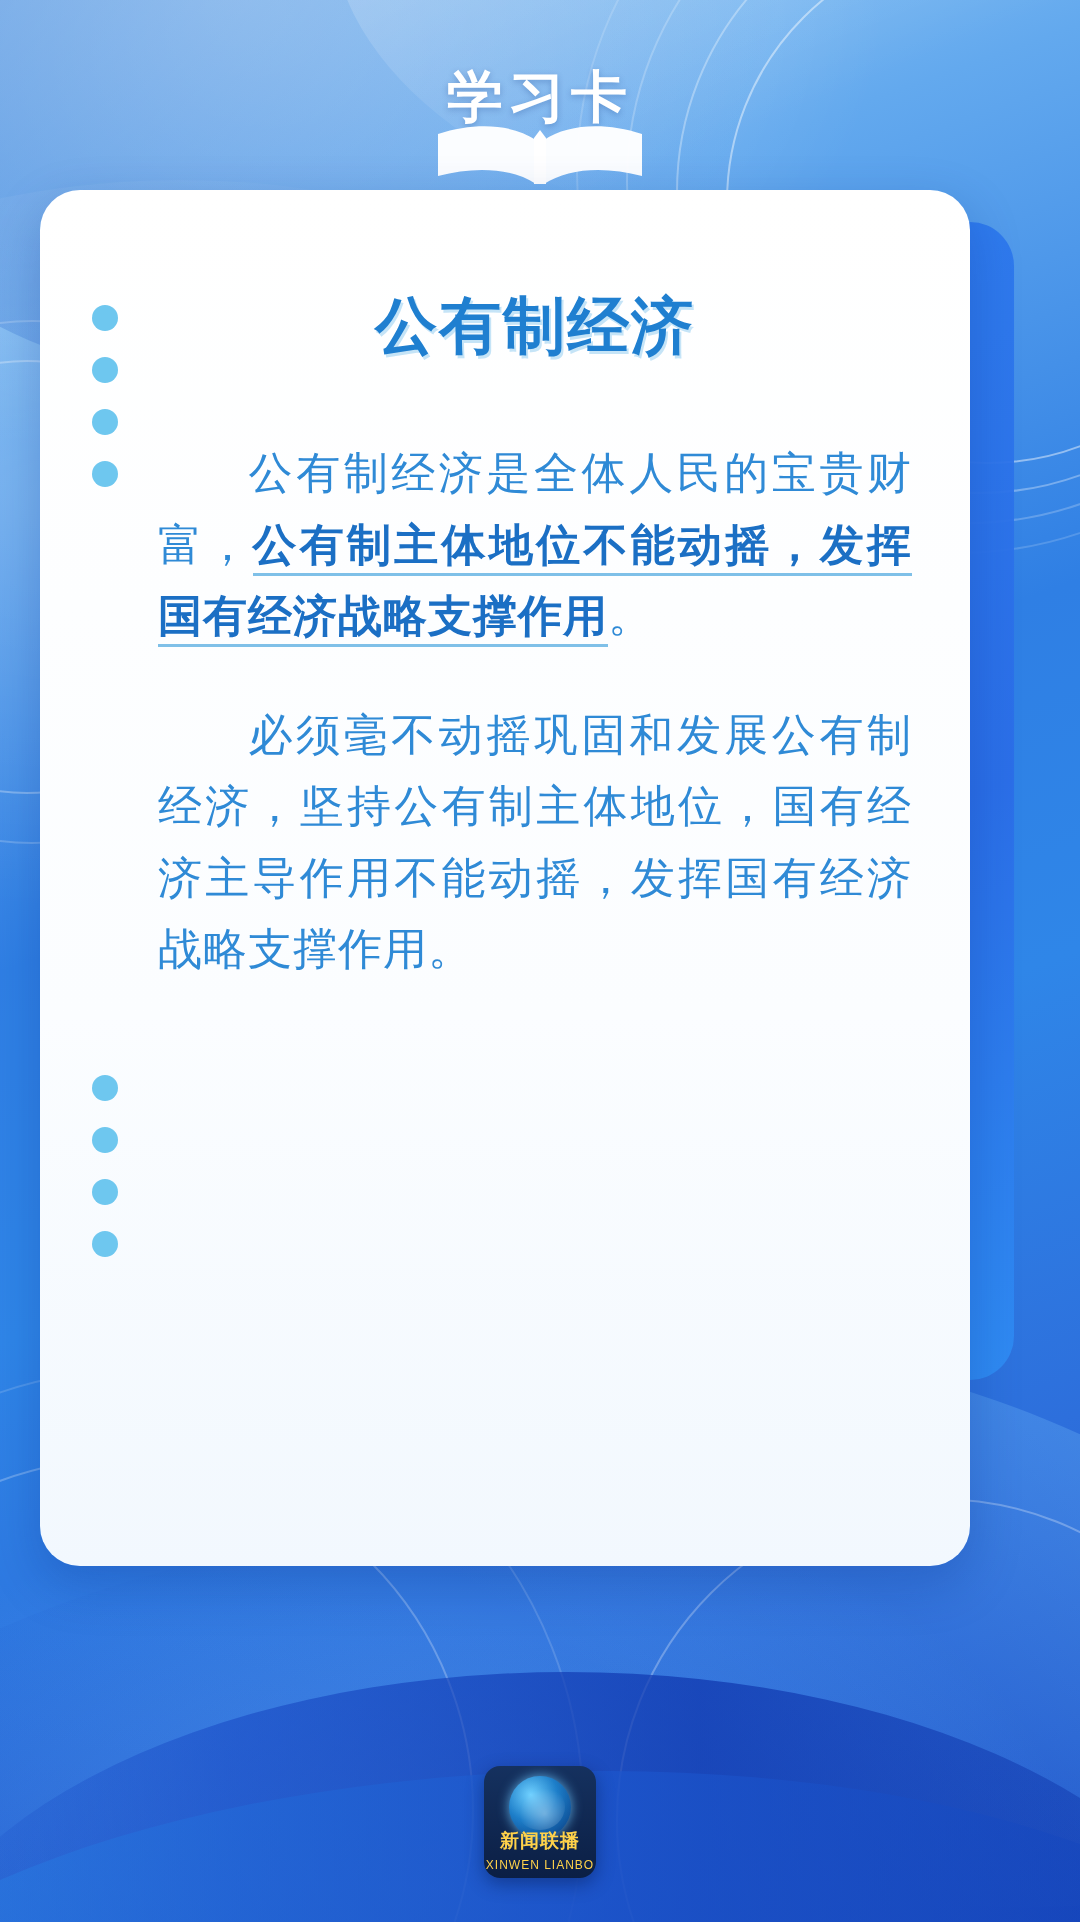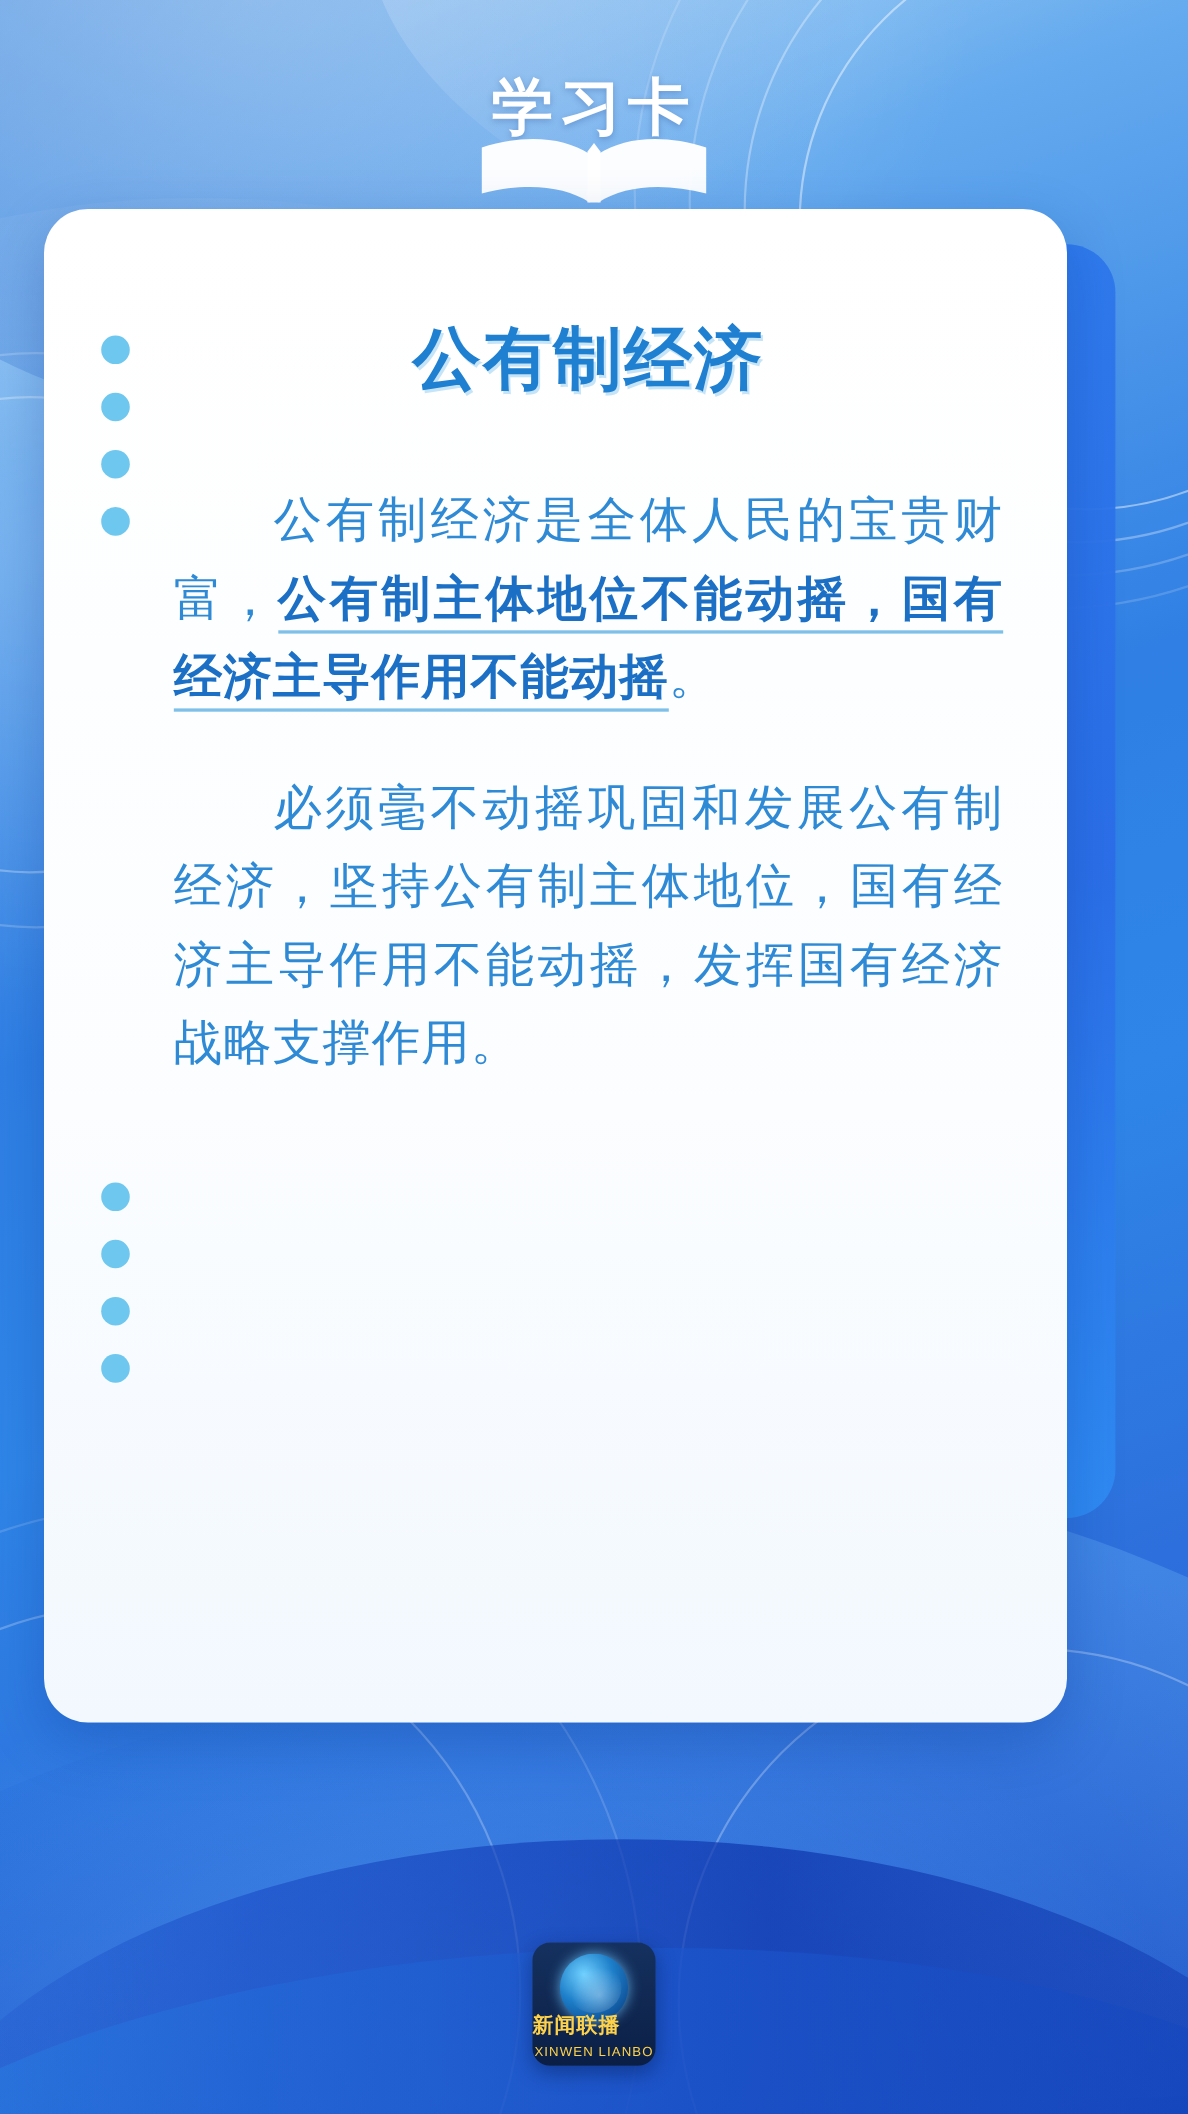--- a/index.html
+++ b/index.html
@@ -242,21 +242,21 @@
     content: "";
     position: absolute;
     inset: 8px 6px;
     border-radius: 50%;
     background: radial-gradient(ellipse at 60% 65%, rgba(255,255,255,.35), rgba(255,255,255,0) 60%);
   }
   .badge-cn {
     position: absolute;
     bottom: 24px;
     left: 0; right: 0;
-    text-align: left;
+    text-align: center;
     color: #ffd24a;
     font-size: 19px;
     font-weight: bold;
     letter-spacing: 1px;
   }
   .badge-en {
     position: absolute;
     bottom: 6px;
     left: 0; right: 0;
     text-align: center;
@@ -320,21 +320,21 @@
       <span class="dot"></span>
     </div>
 
     <div class="card-inner">
       <div class="title">
         <div>公有制经济</div>
       </div>
 
       <div class="body-text">
         <p class="para">
-          <span class="indent"></span><span>公有制经济是全体人民的宝贵财富，</span><span class="emph">公有制主体地位不能动摇，国有经济主导作用不能动摇</span><span>。</span>
+          <span class="indent"></span><span>公有制经济是全体人民的宝贵财富，</span><span class="emph">公有制主体地位不能动摇，发挥国有经济战略支撑作用</span><span>。</span>
         </p>
         <p class="para">
           <span class="indent"></span><span>必须毫不动摇巩固和发展公有制经济，坚持公有制主体地位，国有经济主导作用不能动摇，发挥国有经济战略支撑作用。</span>
         </p>
       </div>
     </div>
 
     <div class="source">
     </div>
   </div>

